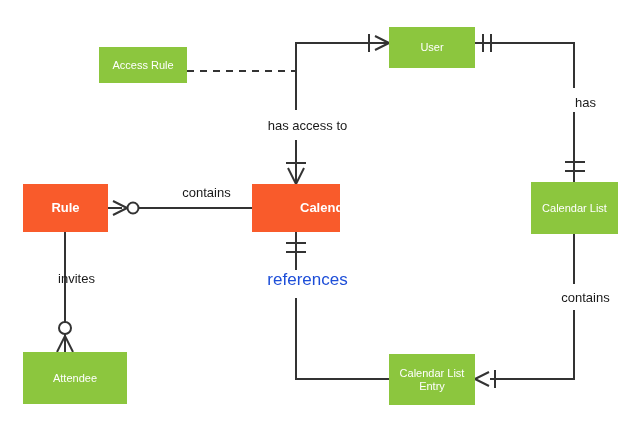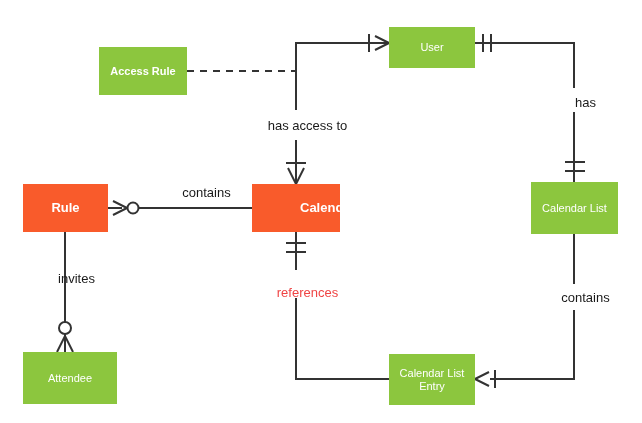--- a/index.html
+++ b/index.html
@@ -128,37 +128,37 @@
 
     </g>
   </svg>
 
   <div class="entity-box" style="left: 23px; top: 184px; width: 85px; height: 48px; background: rgb(249, 91, 43); font-size: 13px; font-weight: bold; color: rgb(255, 255, 255);">
     <span class="entity-label">Rule</span>
   </div>
   <div class="entity-box" style="left: 252px; top: 184px; width: 88px; height: 48px; background: rgb(249, 91, 43); font-size: 13px; font-weight: bold; color: rgb(255, 255, 255); padding-left: 44px;">
     <span class="entity-label">Calendar</span>
   </div>
-  <div class="entity-box" style="left: 99px; top: 47px; width: 88px; height: 48px; background: rgb(140, 198, 62); font-size: 11px; font-weight: bold; color: rgb(255, 255, 255);">
+  <div class="entity-box" style="left: 99px; top: 47px; width: 88px; height: 36px; background: rgb(140, 198, 62); font-size: 11px; font-weight: normal; color: rgb(255, 255, 255);">
     <span class="entity-label">Access Rule</span>
   </div>
   <div class="entity-box" style="left: 389px; top: 20px; width: 86px; height: 41px; background: rgb(140, 198, 62); font-size: 11px; font-weight: normal; color: rgb(255, 255, 255); margin-top: 7px;">
     <span class="entity-label">User</span>
   </div>
   <div class="entity-box" style="left: 531px; top: 182px; width: 87px; height: 52px; background: rgb(140, 198, 62); font-size: 11px; font-weight: normal; color: rgb(255, 255, 255);">
     <span class="entity-label">Calendar List</span>
   </div>
   <div class="entity-box" style="left: 389px; top: 354px; width: 86px; height: 51px; background: rgb(140, 198, 62); font-size: 11px; font-weight: normal; color: rgb(255, 255, 255);">
     <span class="entity-label">Calendar List
 Entry</span>
   </div>
-  <div class="entity-box" style="left: 23px; top: 352px; width: 94px; height: 52px; background: rgb(140, 198, 62); font-size: 11px; font-weight: normal; color: rgb(255, 255, 255);">
+  <div class="entity-box" style="left: 23px; top: 352px; width: 104px; height: 52px; background: rgb(140, 198, 62); font-size: 11px; font-weight: normal; color: rgb(255, 255, 255);">
     <span class="entity-label">Attendee</span>
   </div>
 
   <div class="edge-label center" style="left: 195px; top: 192px; font-size: 13px; color: rgb(26, 26, 26);">contains</div>
   <div class="edge-label center" style="left: 65px; top: 278px; font-size: 13px; color: rgb(26, 26, 26);">invites</div>
   <div class="edge-label center" style="left: 296px; top: 125px; font-size: 13px; color: rgb(26, 26, 26);">has access to</div>
   <div class="edge-label center" style="left: 574px; top: 102px; font-size: 13px; color: rgb(26, 26, 26);">has</div>
-  <div class="edge-label center" style="left: 296px; top: 292px; font-size: 13px; color: #ef4444;">references</div>
+  <div class="edge-label center" style="left: 296px; top: 280px; font-size: 17px; color: #1d4ed8;">references</div>
   <div class="edge-label center" style="left: 574px; top: 297px; font-size: 13px; color: rgb(26, 26, 26);">contains</div>
 
 </div>
 
 </body></html>

